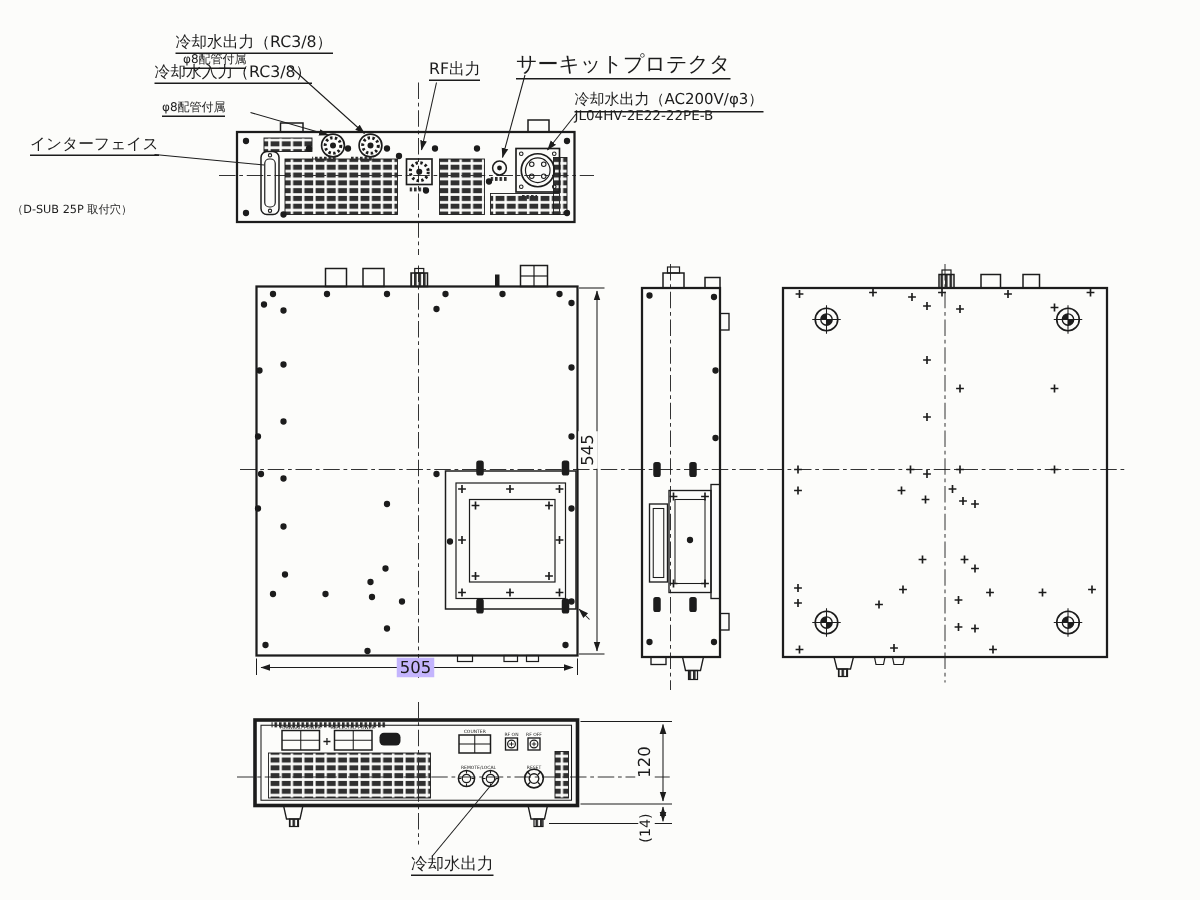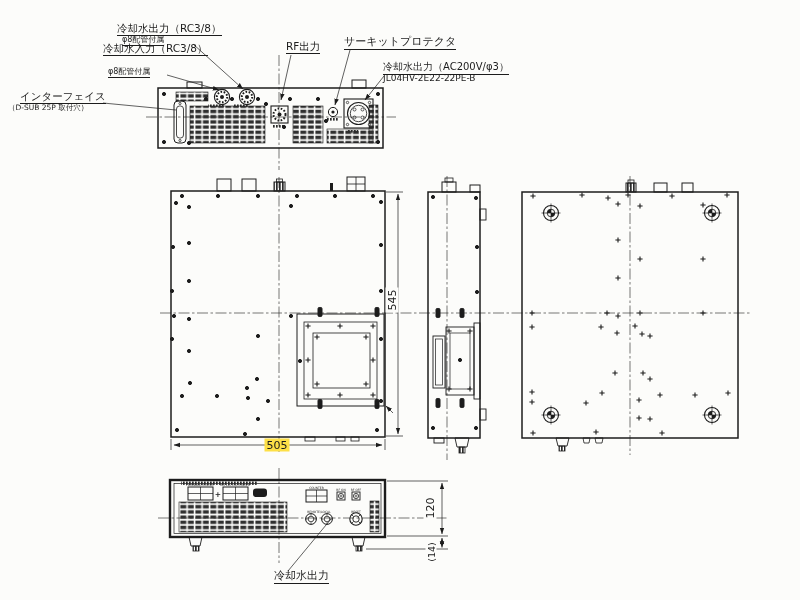--- a/index.html
+++ b/index.html
@@ -4,22 +4,22 @@
 <style>
   html,body{margin:0;padding:0;}
   body{width:800px;height:600px;position:relative;background:#fcfcfa;
        font-family:"DejaVu Sans",sans-serif;color:#1c1c1c;overflow:hidden;}
   #canvas{position:absolute;left:0;top:0;width:800px;height:600px;}
   svg{position:absolute;left:0;top:0;}
   svg text{font-family:"DejaVu Sans",sans-serif;fill:#1c1c1c;}
   .lbl{position:absolute;white-space:nowrap;font-size:10.5px;line-height:1.05;}
   .lbl.u{border-bottom:1px solid #1c1c1c;padding-bottom:1px;}
   .sm{font-size:8px;}
-  .xs{font-size:7.5px;}
-  .dim{position:absolute;font-size:11px;background:#fde047;padding:0 2px;
+  .xs{font-size:7.5px;margin-top:32px;}
+  .dim{position:absolute;font-size:11px;background:#c4b5fd;padding:0 2px;
        transform:translate(-50%,-50%);}
   .vdim{position:absolute;font-size:11px;background:#fcfcfa;padding:0 2px;
         transform:translate(-50%,-50%) rotate(-90deg);white-space:nowrap;}
   .vdim.s{font-size:9.5px;}
 </style>
 </head>
 <body>
 
 <div id="canvas">
 
@@ -420,21 +420,21 @@
 </svg>
 
 <div class="lbl u" style="left:117px;top:23px">冷却水出力（RC3/8）</div>
 <div class="lbl u sm" style="left:122px;top:36px">φ8配管付属</div>
 
 <div class="lbl u" style="left:103px;top:43px">冷却水入力（RC3/8）</div>
 <div class="lbl u sm" style="left:108px;top:68px">φ8配管付属</div>
 
 <div class="lbl u" style="left:286px;top:41px">RF出力</div>
 
-<div class="lbl u" style="left:344px;top:36px;font-size:11px">サーキットプロテクタ</div>
+<div class="lbl u" style="left:344px;top:36px;font-size:14px">サーキットプロテクタ</div>
 
 <div class="lbl u" style="left:383px;top:62px;font-size:10px">冷却水出力（AC200V/φ3）</div>
 <div class="lbl" style="left:383px;top:74px;font-size:9px">JL04HV-2E22-22PE-B</div>
 
 <div class="lbl u" style="left:20px;top:91px;min-width:84px">インターフェイス</div>
 <div class="lbl xs" style="left:8px;top:104px">（D-SUB 25P 取付穴）</div>
 
 <div class="lbl u" style="left:274px;top:570px;font-size:11px">冷却水出力</div>
 
 <div class="vdim" style="left:392px;top:300px">545</div>

